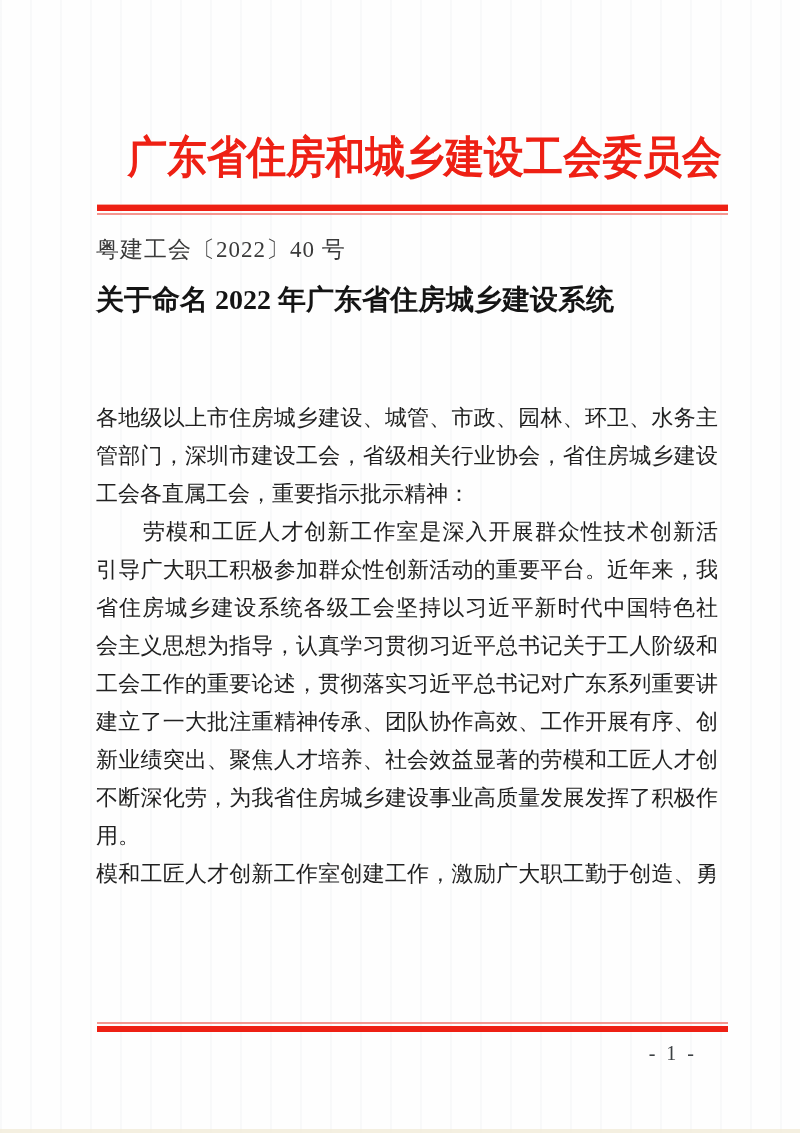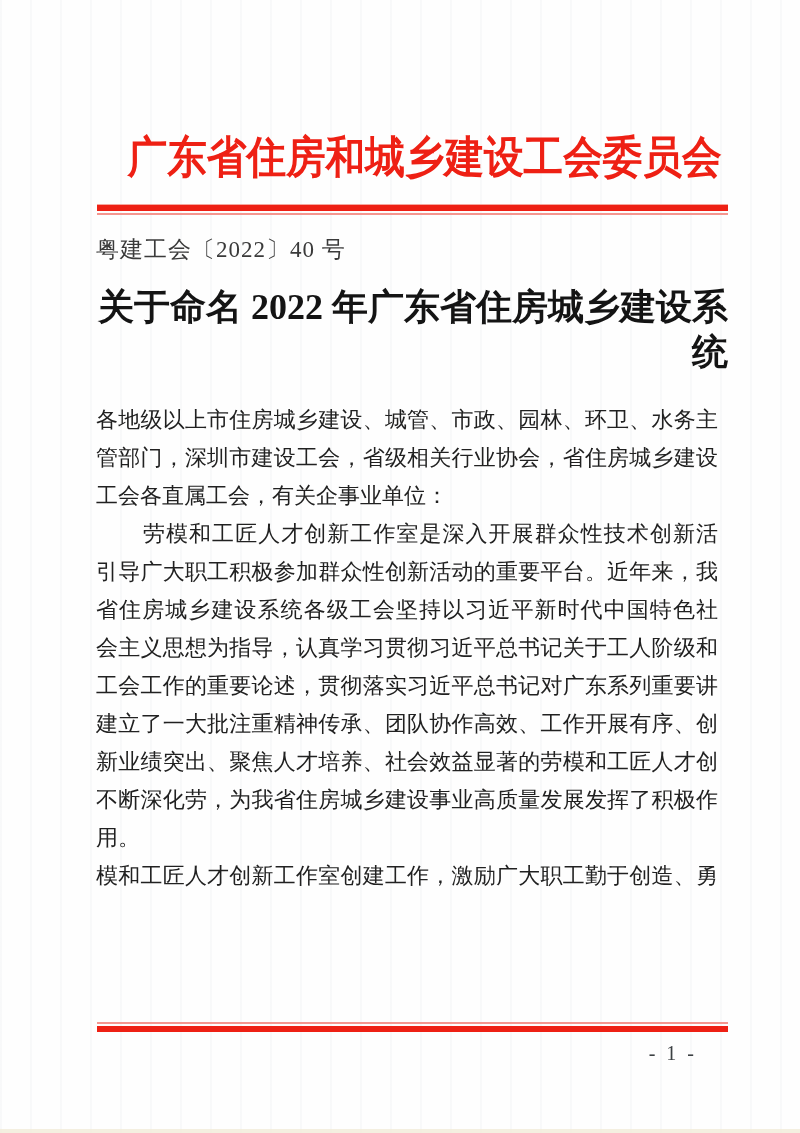--- a/index.html
+++ b/index.html
@@ -34,30 +34,29 @@
   .doc-number {
     position: absolute; top: 234px; left: 96px; width: 618px;
     text-align: left;
     font-size: 23px; color: #3a3a3a;
     letter-spacing: 1px;
   }
 
   
   .doc-title {
     position: absolute; top: 277px; left: 96px; width: 632px;
-    text-align: right;
-    font-size: 36px; font-weight: bold; color: #141414;
+    text-align: left;
+    font-size: 28px; font-weight: bold; color: #141414;
     line-height: 45px;
-    margin-top: 8px;
   }
 
   
   .body-text {
     position: absolute; top: 401px; left: 96px; width: 622px;
-    font-size: 22px; color: #212121;
+    font-size: 22px; color: #212121; font-family: Liberation Mono, monospace;
   }
   .body-text .line {
     height: 38px; line-height: 38px;
     text-align: justify;
     text-align-last: justify;
     overflow: hidden;
   }
   .body-text .line.no-fill { text-align: left; text-align-last: left; }
   .body-text .line.indent  { text-indent: 47px; }
 
@@ -93,21 +92,21 @@
 
 <div class="doc-number">粤建工会〔2022〕40 号</div>
 
 <div class="doc-title">
   <div>关于命名 2022 年广东省住房城乡建设系统</div>
 </div>
 
 <div class="body-text">
   <div class="line">各地级以上市住房城乡建设、城管、市政、园林、环卫、水务主</div>
   <div class="line">管部门，深圳市建设工会，省级相关行业协会，省住房城乡建设</div>
-  <div class="line no-fill">工会各直属工会，有关企事业单位：</div>
+  <div class="line no-fill">工会各直属工会，重要指示批示精神：</div>
   <div class="line indent">劳模和工匠人才创新工作室是深入开展群众性技术创新活</div>
   <div class="line">引导广大职工积极参加群众性创新活动的重要平台。近年来，我</div>
   <div class="line">省住房城乡建设系统各级工会坚持以习近平新时代中国特色社</div>
   <div class="line">会主义思想为指导，认真学习贯彻习近平总书记关于工人阶级和</div>
   <div class="line">工会工作的重要论述，贯彻落实习近平总书记对广东系列重要讲</div>
   <div class="line">建立了一大批注重精神传承、团队协作高效、工作开展有序、创</div>
   <div class="line">新业绩突出、聚焦人才培养、社会效益显著的劳模和工匠人才创</div>
   <div class="line">不断深化劳，为我省住房城乡建设事业高质量发展发挥了积极作</div>
   <div class="line no-fill">用。</div>
   <div class="line">模和工匠人才创新工作室创建工作，激励广大职工勤于创造、勇</div>

